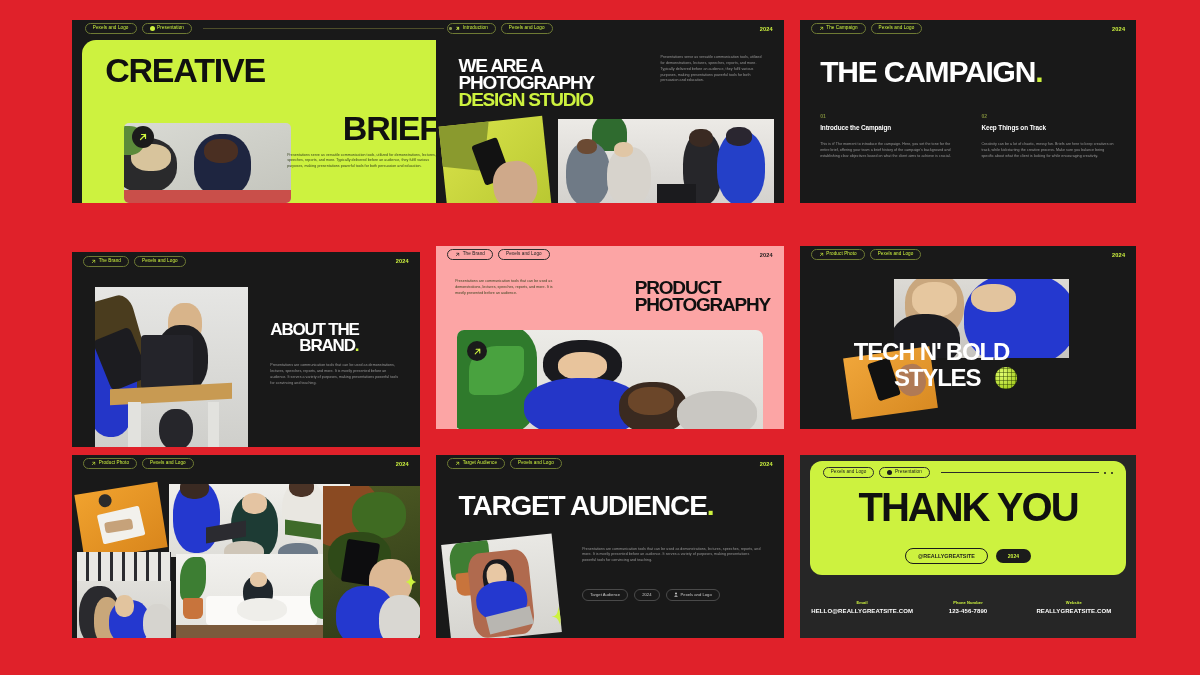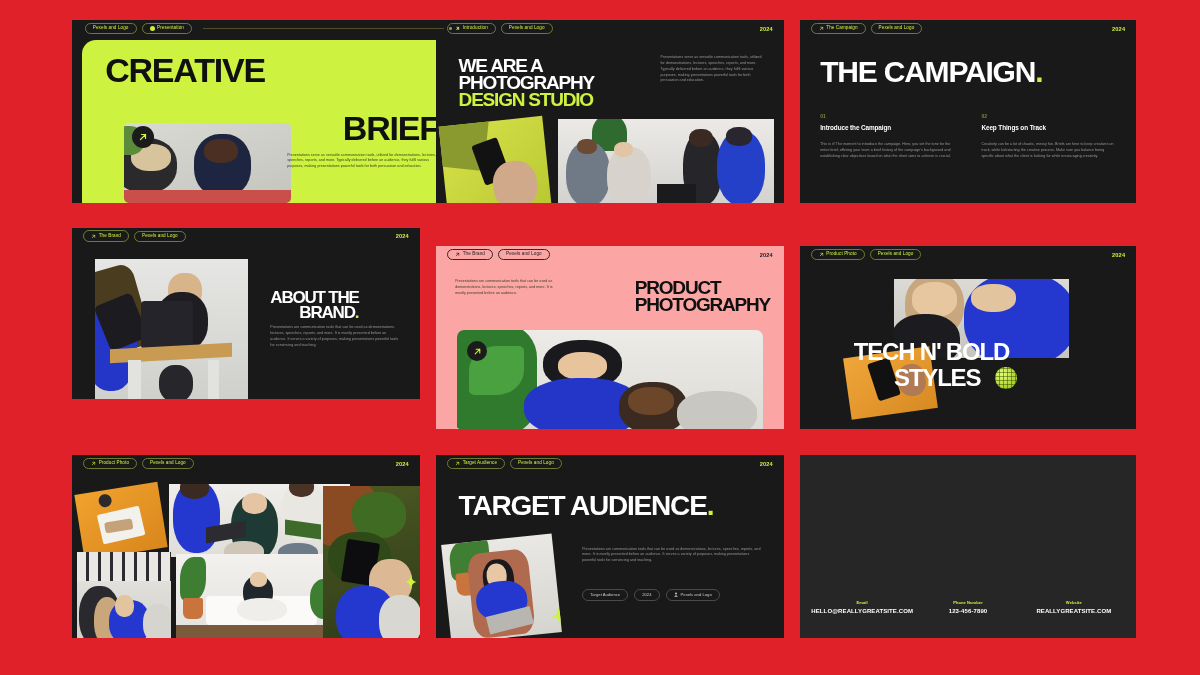--- a/index.html
+++ b/index.html
@@ -246,21 +246,21 @@
       <div class="body-txt" style="margin-top:9px;">This is it! The moment to introduce the campaign. Here, you set the tone for the entire brief, offering your team a brief history of the campaign's background and establishing clear objectives based on what the client aims to achieve is crucial.</div>
     </div>
 
     <div style="position:absolute;left:54%;top:51%;width:40%;">
       <div class="num">02</div>
       <div class="sub-head">Keep Things on Track</div>
       <div class="body-txt" style="margin-top:9px;">Creativity can be a lot of chaotic, messy fun. Briefs are here to keep creatives on track, while kickstarting the creative process. Make sure you balance being specific about what the client is looking for while encouraging creativity.</div>
     </div>
   </div>
 
-  <div class="slide" style="left:72px;top:228px;width:348px;height:171px;">
+  <div class="slide" style="left:72px;top:252px;width:348px;height:195px;">
     <div class="hdr">
       <div class="pill">
         <span class="arrow-ico">
           <svg viewBox="0 0 24 24">
               <path d="M6 18 L18 6 M8 6 H18 V16" stroke="#cdf23f" stroke-width="3" fill="none" stroke-linecap="round"></path>
             </svg>
         </span>
         <span>The Brand</span>
       </div>
       <div class="pill">
@@ -490,20 +490,43 @@
               <circle cx="6" cy="4" r="3" fill="#c8c8c8"></circle>
               <path d="M1 14 C1 9 11 9 11 14Z" fill="#c8c8c8"></path>
             </svg>
         </span>
         <span>Pexels and Logo</span>
       </span>
     </div>
   </div>
 
   <div class="slide" style="left:800px;top:455px;width:336px;height:183px;background:#262626;">
+    <div style="position:absolute;left:3%;top:3.5%;right:3%;height:62%;background:#cdf23f;border-radius:12px;">
+      <div class="hdr" style="height:20%;padding:0 4%;">
+        <div class="pill dark-on-lime">
+          <span>Pexels and Logo</span>
+        </div>
+        <div class="pill dark-on-lime">
+          <span class="dot-ico dark"></span>
+          <span>Presentation</span>
+        </div>
+        <div class="rule-wrap">
+          <span class="rule dark"></span>
+          <span class="enddot dark"></span>
+          <span class="enddot dark"></span>
+        </div>
+      </div>
+
+      <div class="big black" style="position:absolute;left:0;right:0;top:24%;text-align:center;font-size:40px;letter-spacing:-2px;">THANK YOU</div>
+
+      <div style="position:absolute;left:0;right:0;bottom:10%;display:flex;justify-content:center;align-items:center;gap:8px;">
+        <span class="chip-outline">@REALLYGREATSITE</span>
+        <span class="chip-dark">2024</span>
+      </div>
+    </div>
 
     <div class="ty-foot">
       <div class="ty-col" style="left:2%;top:26%;width:33%;">
         <div class="ty-lbl">Email</div>
         <div class="ty-val">HELLO@REALLYGREATSITE.COM</div>
       </div>
       <div class="ty-col" style="left:35%;top:26%;width:30%;">
         <div class="ty-lbl">Phone Number</div>
         <div class="ty-val">123-456-7890</div>
       </div>

